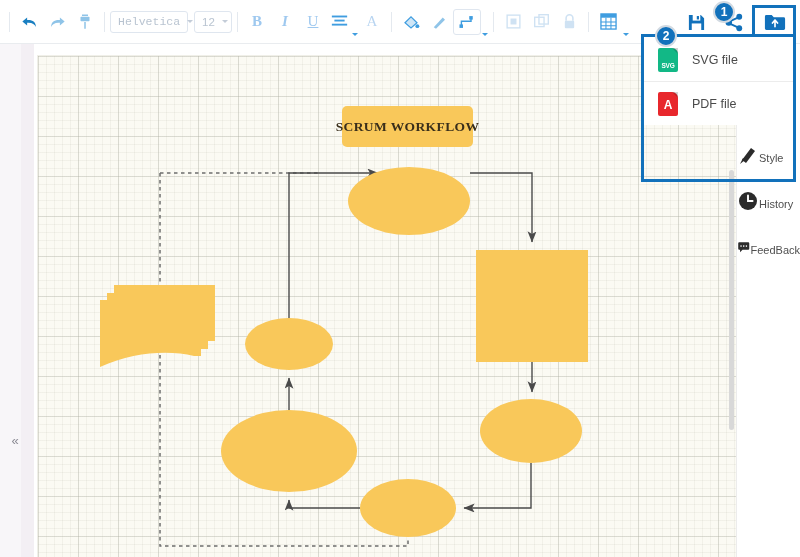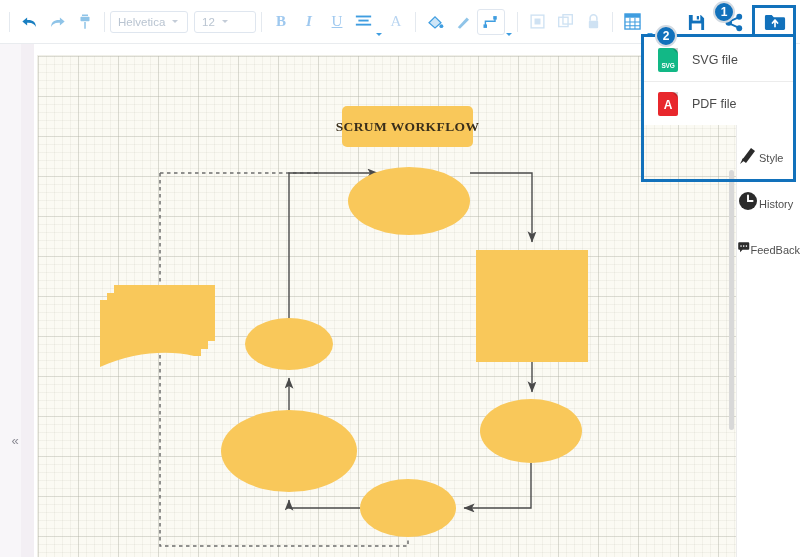--- a/index.html
+++ b/index.html
@@ -61,22 +61,22 @@
     background: #fff;
   }
   .tb-select .cap { white-space: nowrap; }
   .tb-select .caret {
     margin-left: 7px;
     width: 0; height: 0;
     border-left: 3.2px solid transparent;
     border-right: 3.2px solid transparent;
     border-top: 3.8px solid #c3ccd8;
   }
-  #font-family-select { width: 78px; }
-  #font-size-select { width: 62px; }
+  #font-family-select { width: 78px; font-family: Liberation Mono, monospace; }
+  #font-size-select { width: 38px; }
 
   .lbl-b { font: bold 15px "Liberation Serif", serif; color: #9ec8ef; }
   .lbl-i { font: italic bold 15px "Liberation Serif", serif; color: #9ec8ef; }
   .lbl-u { font: 15px "Liberation Serif", serif; color: #9ec8ef; text-decoration: underline; }
   .lbl-a { font: 15px "Liberation Serif", serif; color: #b9d5f1; }
 
   .mini-caret {
     width: 0; height: 0;
     border-left: 3px solid transparent;
     border-right: 3px solid transparent;

